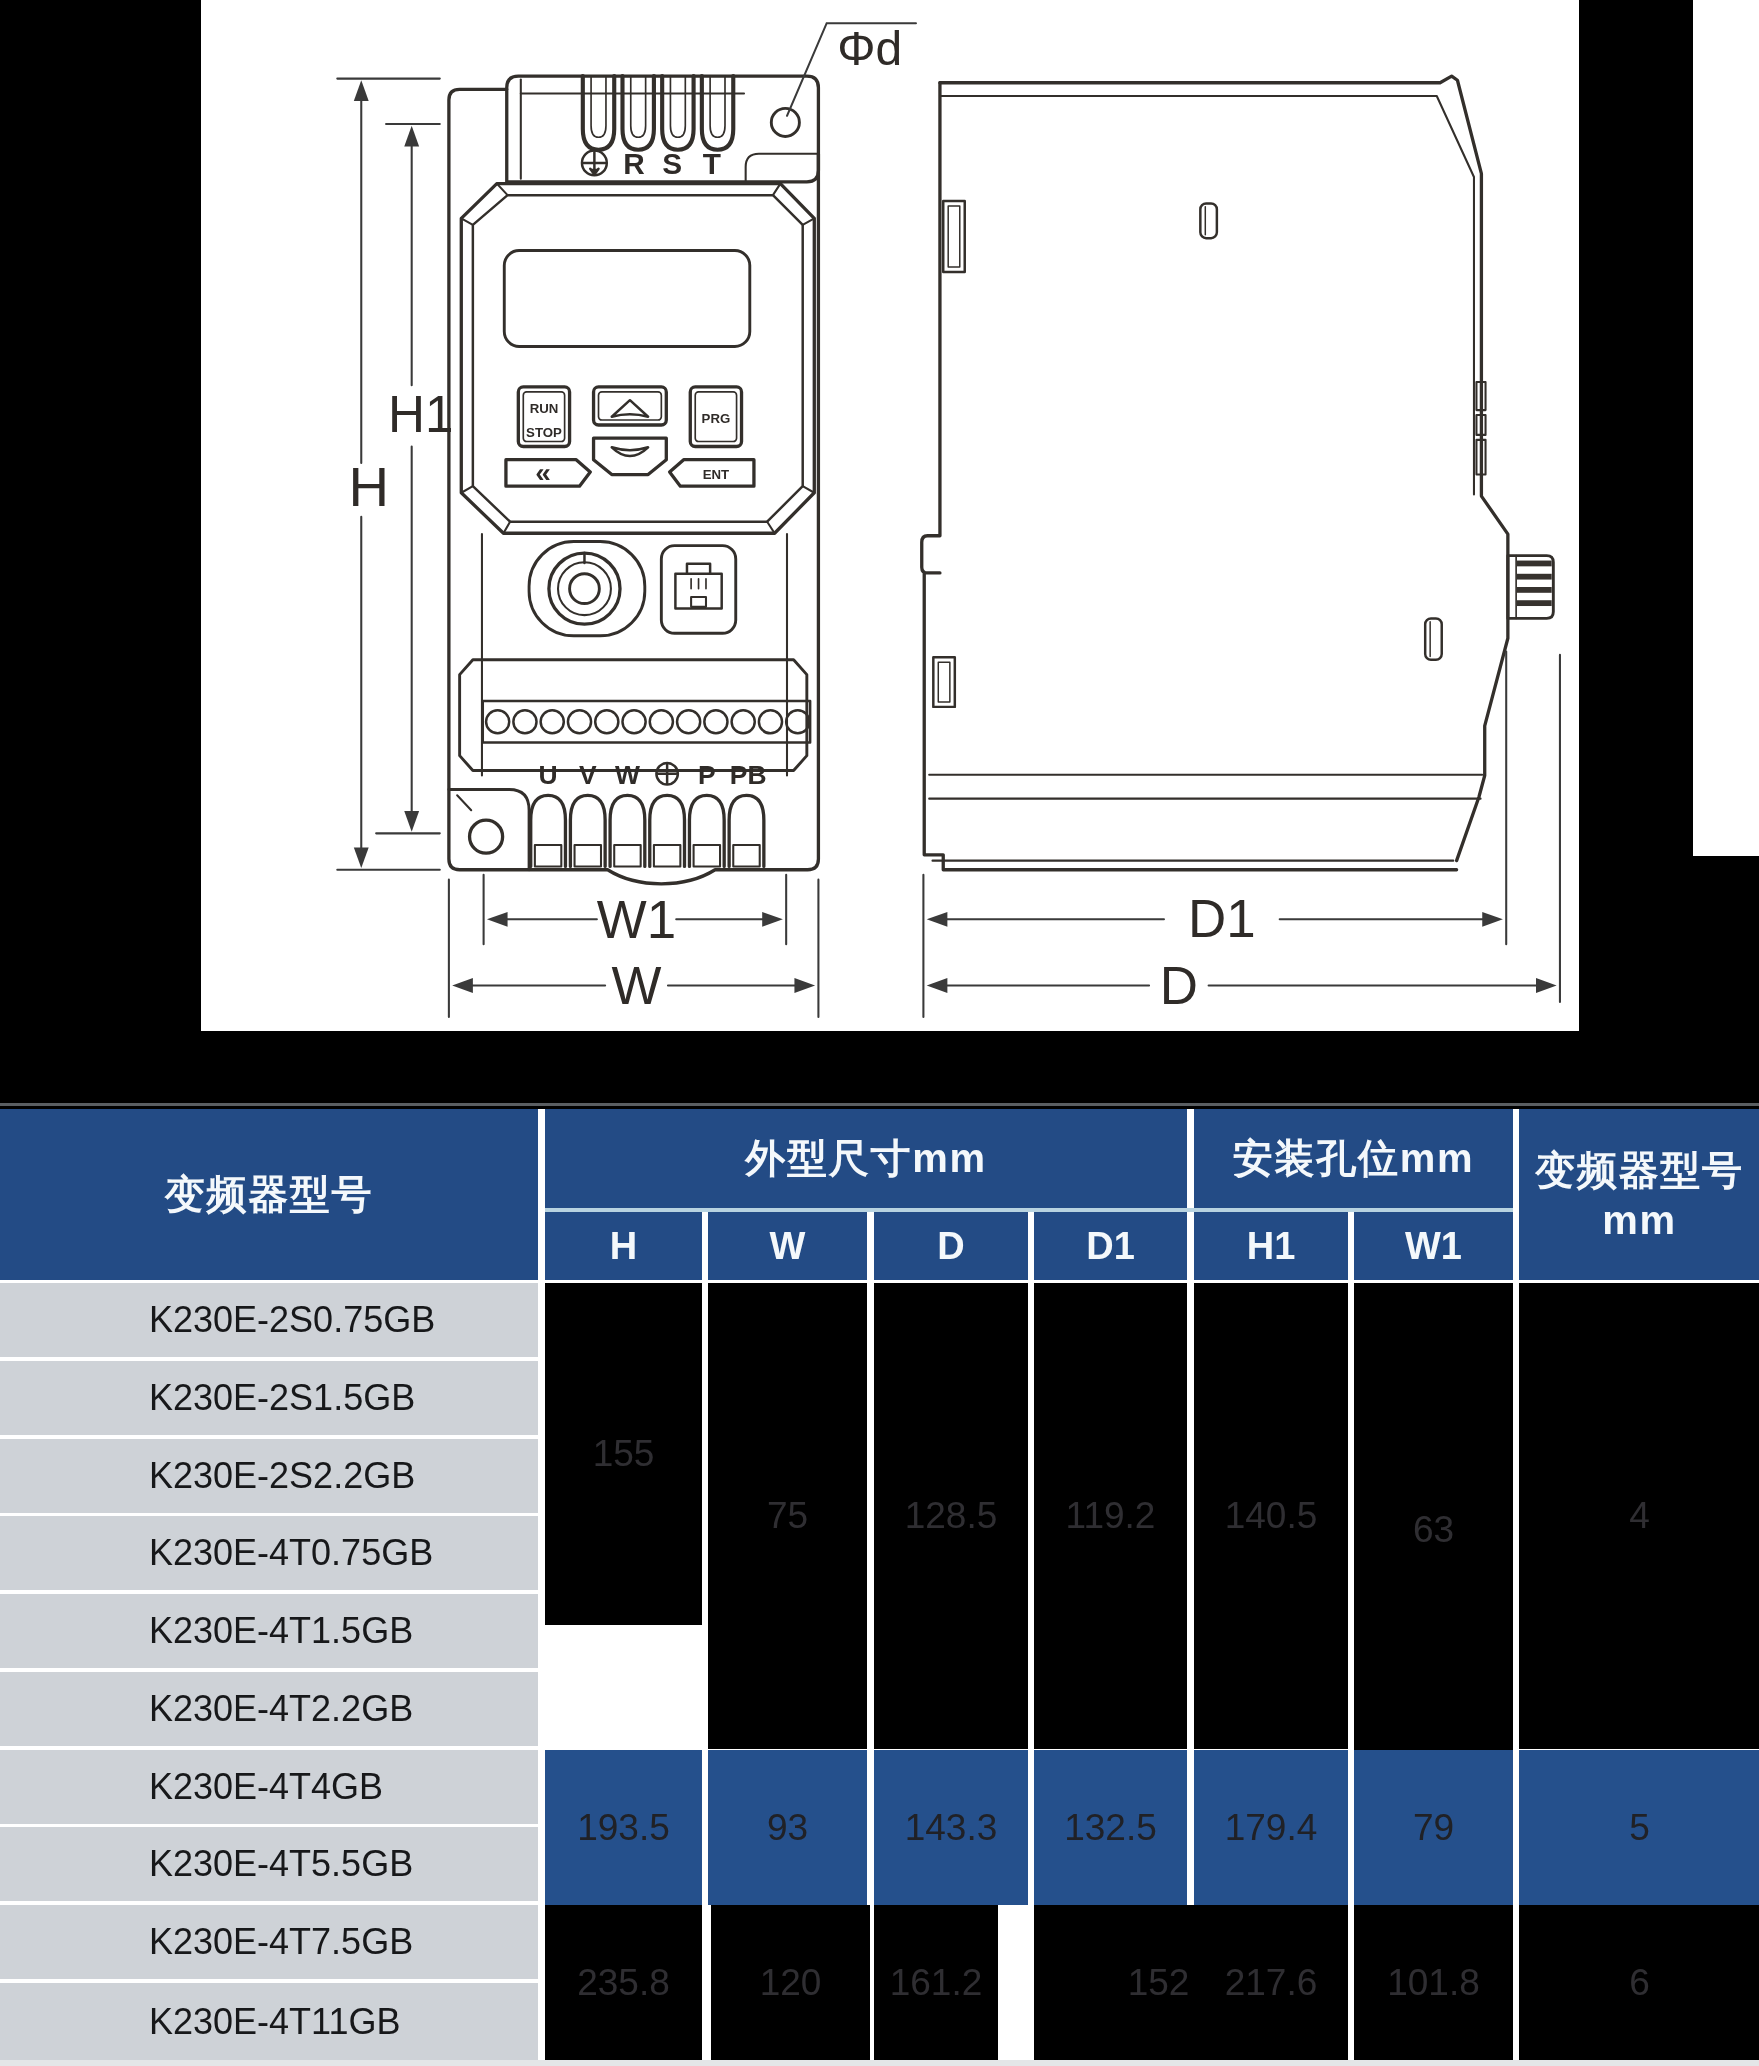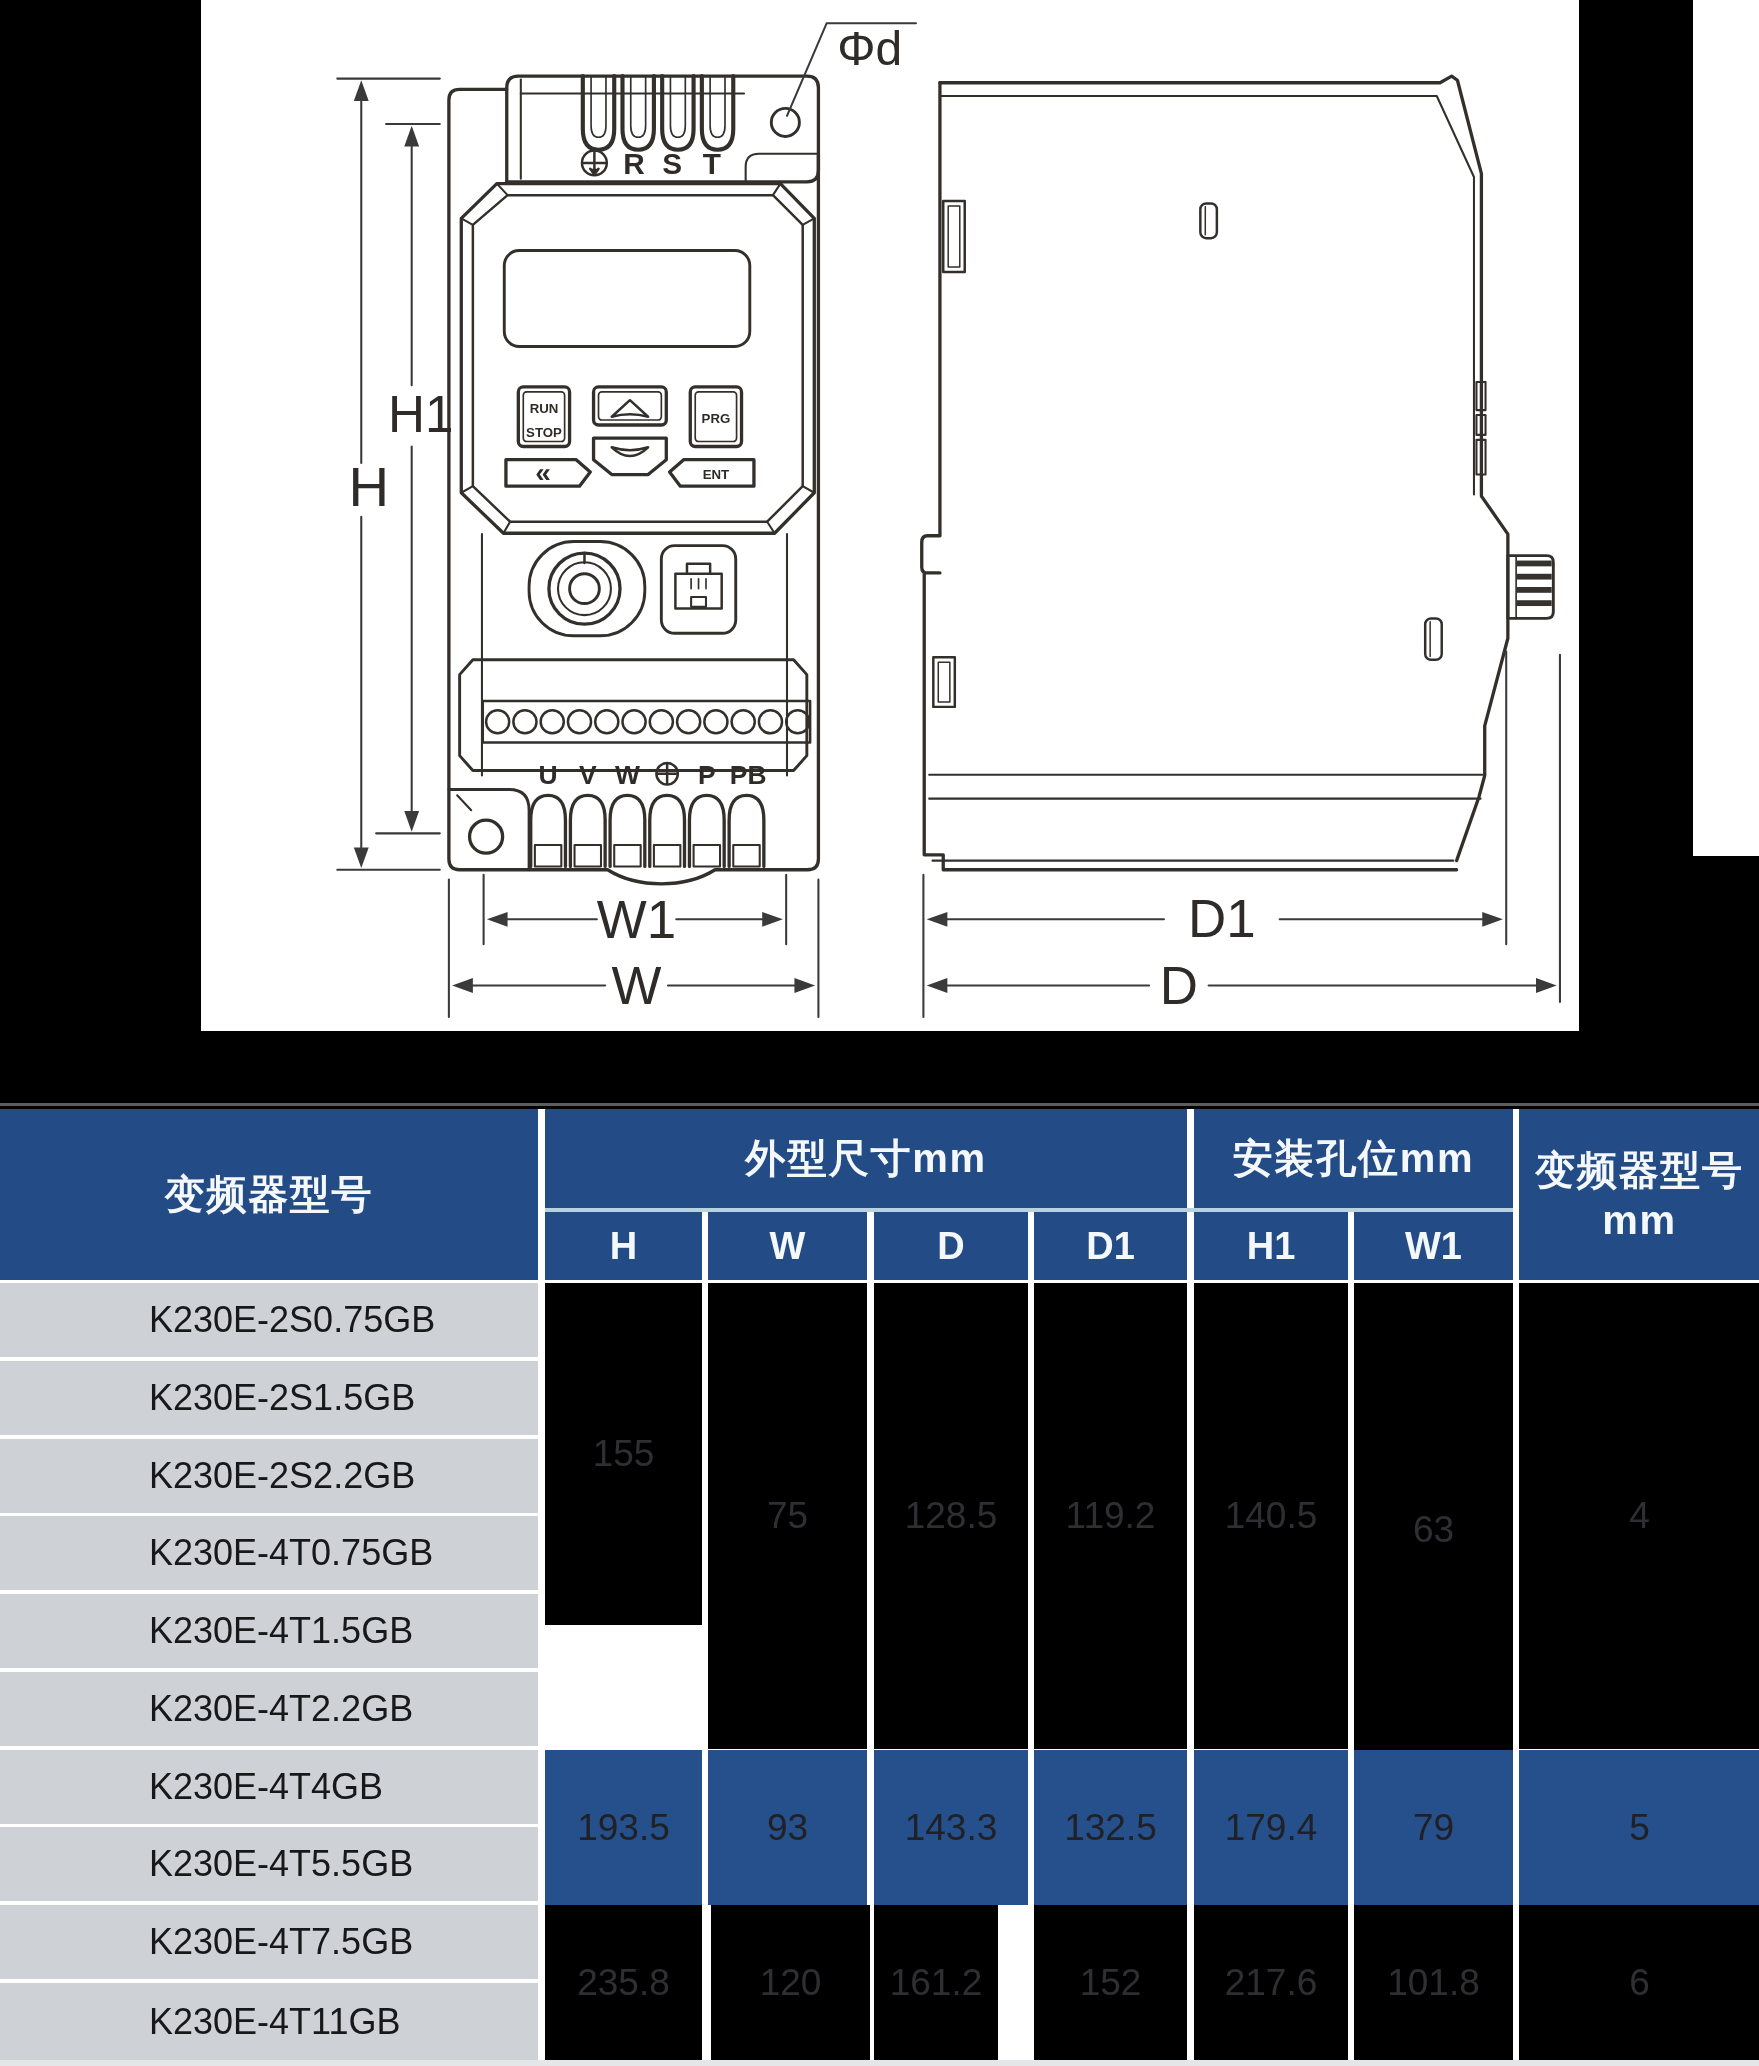--- a/index.html
+++ b/index.html
@@ -277,20 +277,20 @@
   <div class="abs vblk vblue" style="left:708px;top:641px;width:159px;height:155px;">93</div>
   <div class="abs vblk vblue" style="left:874px;top:641px;width:154px;height:155px;">143.3</div>
   <div class="abs vblk vblue" style="left:1034px;top:641px;width:153px;height:155px;">132.5</div>
   <div class="abs vblk vblue" style="left:1194px;top:641px;width:154px;height:155px;">179.4</div>
   <div class="abs vblk vblue" style="left:1354px;top:641px;width:159px;height:155px;">79</div>
   <div class="abs vblk vblue" style="left:1519px;top:641px;width:241px;height:155px;">5</div>
 
   <div class="abs vblk vdark" style="left:545px;top:796px;width:157px;height:155px;">235.8</div>
   <div class="abs vblk vdark" style="left:711px;top:796px;width:159px;height:155px;">120</div>
   <div class="abs vblk vdark" style="left:874px;top:796px;width:124px;height:155px;">161.2</div>
-  <div class="abs vblk vdark" style="left:1034px;top:796px;width:153px;height:155px;">152</div>
+  <div class="abs vblk vdark" style="left:1034px;top:796px;width:153px;height:155px;padding-left:48px;">152</div>
   <div class="abs vblk vdark" style="left:1194px;top:796px;width:154px;height:155px;">217.6</div>
   <div class="abs vblk vdark" style="left:1354px;top:796px;width:159px;height:155px;">101.8</div>
   <div class="abs vblk vdark" style="left:1519px;top:796px;width:241px;height:155px;">6</div>
 
   <div class="abs" style="left:0;top:951px;width:1760px;height:6.6px;background:#e4e6e8;"></div>
 </div>
 
 
 </body></html>

